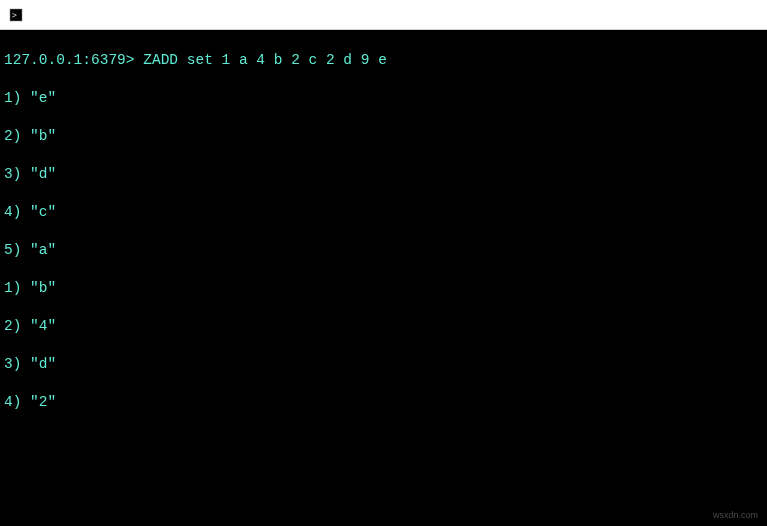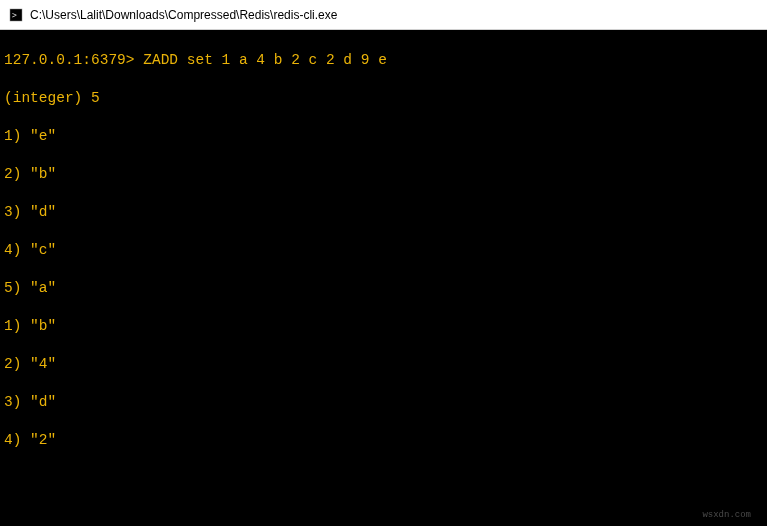--- a/index.html
+++ b/index.html
@@ -28,57 +28,55 @@
     .titlebar-icon {
       width: 16px;
       height: 16px;
       margin-right: 6px;
       display: inline-flex;
       align-items: center;
       justify-content: center;
     }
     .terminal {
       background: #000;
-      color: #eab308;
+      color: #5eead4;
       width: 767px;
       height: 496px;
       padding: 2px 4px;
       font-size: 14.5px;
       line-height: 19px;
       white-space: pre;
       font-family: "Consolas", "Courier New", monospace;
     }
     .line {
       display: block;
     }
     .watermark {
       position: absolute;
-      right: 16px;
+      right: 9px;
       top: 510px;
       font-size: 9px;
       color: rgba(180,180,180,0.4);
-      font-family: Liberation Mono, monospace;
+      font-family: Liberation Sans, sans-serif;
     }
   </style>
 </head>
 <body>
 
 <div class="titlebar">
   <span class="titlebar-icon">
     <svg width="14" height="14" viewBox="0 0 14 14">
       <rect x="1" y="1" width="12" height="12" fill="#000" stroke="#888" stroke-width="0.5"></rect>
       <text x="3" y="10" font-size="8" fill="#ccc" font-family="monospace">&gt;</text>
     </svg>
   </span>
-  <span>C:\Users\Lalit\Downloads\Compressed\Redis\redis-cli.exe</span>
 </div>
 
 <div class="terminal">
 <span class="line">127.0.0.1:6379&gt; ZADD set 1 a 4 b 2 c 2 d 9 e</span>
-<span class="line">(integer) 5</span>
 <span class="line">1) "e"</span>
 <span class="line">2) "b"</span>
 <span class="line">3) "d"</span>
 <span class="line">4) "c"</span>
 <span class="line">5) "a"</span>
 <span class="line">1) "b"</span>
 <span class="line">2) "4"</span>
 <span class="line">3) "d"</span>
 <span class="line">4) "2"</span>
 

